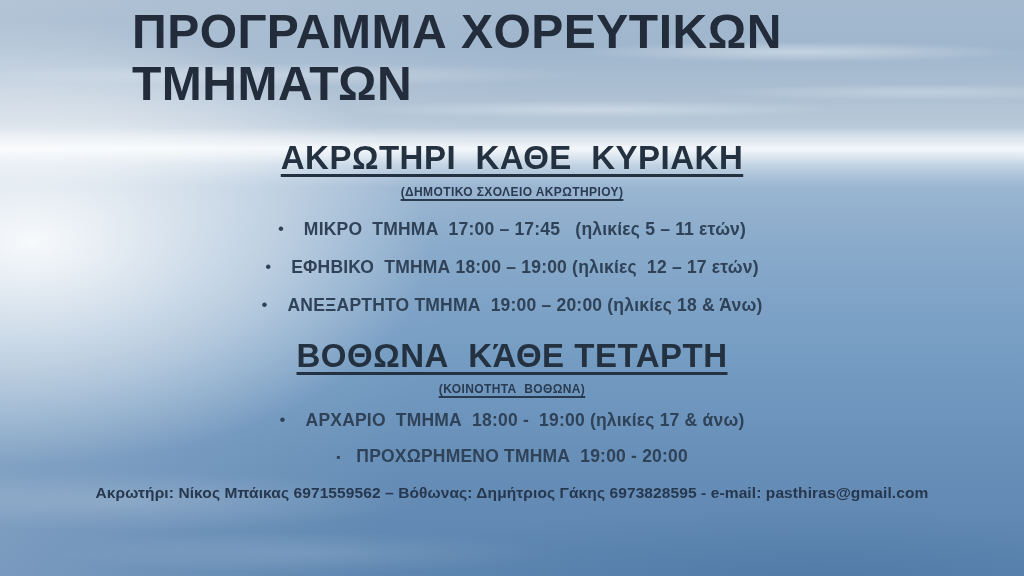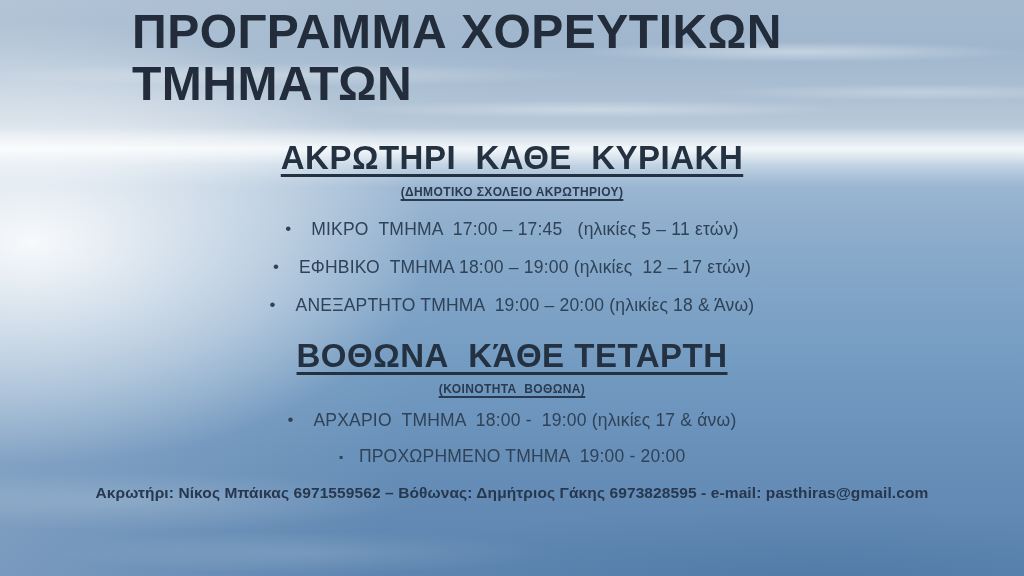--- a/index.html
+++ b/index.html
@@ -63,21 +63,21 @@
   .list{display:flex;flex-direction:column;align-items:center;}
   .list-1{margin-top:18px;gap:13px;}
   .list-2{margin-top:12px;gap:11px;}
   .bullet-row{display:flex;align-items:baseline;justify-content:center;}
   .bullet-glyph{
     font-size:17px;color:#2f4257;line-height:24px;
     margin-right:20px;transform:translateY(-1px);
   }
   .bullet-glyph.square{font-size:12px;margin-right:16px;}
   .bullet-text{
-    font-size:17.5px;line-height:24px;font-weight:400;
+    font-size:17.5px;line-height:24px;font-weight:700;
     color:#2f4257;letter-spacing:.2px;
   }
   .footer{
     margin-top:14px;
     font-size:15.5px;font-weight:700;
     color:#27374d;text-align:center;letter-spacing:.1px;
   }
 </style>
 </head>
 <body>

